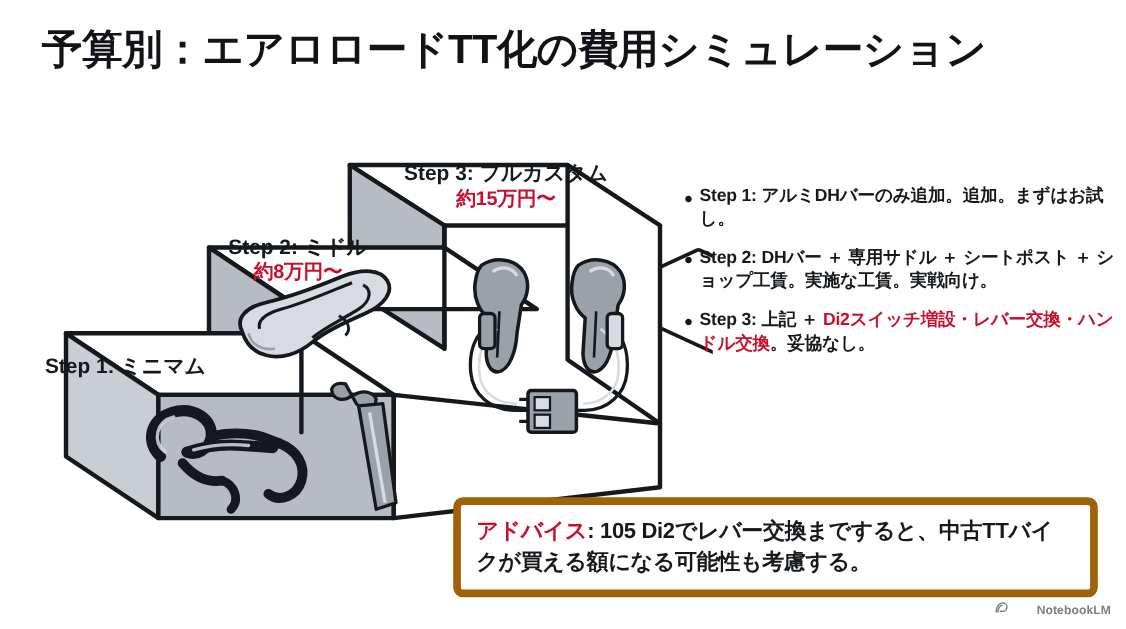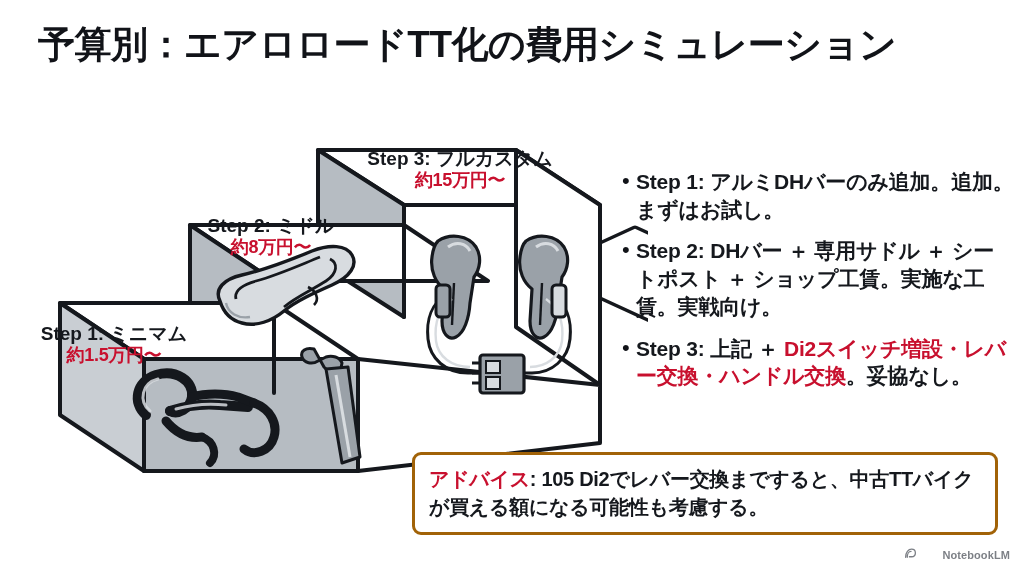--- a/index.html
+++ b/index.html
@@ -61,34 +61,34 @@
   .bullet-dot {
     flex:0 0 auto;
     width:14px;
     font-size:22px;
     line-height:26px;
     color:#111318;
     text-align:left;
   }
   .bullet-text {
     flex:1 1 auto;
-    font-size:21px;
+    font-size:16px;
     font-weight:bold;
     line-height:1.32;
     color:#15181d;
     letter-spacing:-0.2px;
   }
   .bullet-text .accent { color:#c8102e; }
 
   
   #advice-box {
     position:absolute;
     left:412px; top:452px;
     width:586px;
-    border:3px solid #a16207;
+    border:7px solid #a16207;
     border-radius:9px;
     background:#ffffff;
     padding:10px 14px 11px 14px;
   }
   #advice-text {
     font-size:20px;
     font-weight:bold;
     line-height:1.4;
     color:#15181d;
     letter-spacing:-0.3px;
@@ -211,21 +211,20 @@
         <line x1="48" y1="130" x2="56" y2="130" stroke="#15181d" stroke-width="3"></line>
         <line x1="48" y1="140" x2="56" y2="140" stroke="#15181d" stroke-width="3"></line>
         <line x1="48" y1="150" x2="56" y2="150" stroke="#15181d" stroke-width="3"></line>
       </g>
     </g>
   </svg>
 </div>
 
 <div class="step-caption" id="caption-step1">
   <div class="cap-name">Step 1: ミニマム</div>
-  <div class="cap-price">約1.5万円〜</div>
 </div>
 
 <div class="step-caption" id="caption-step2">
   <div class="cap-name">Step 2: ミドル</div>
   <div class="cap-price">約8万円〜</div>
 </div>
 
 <div class="step-caption" id="caption-step3">
   <div class="cap-name">Step 3: フルカスタム</div>
   <div class="cap-price">約15万円〜</div>

